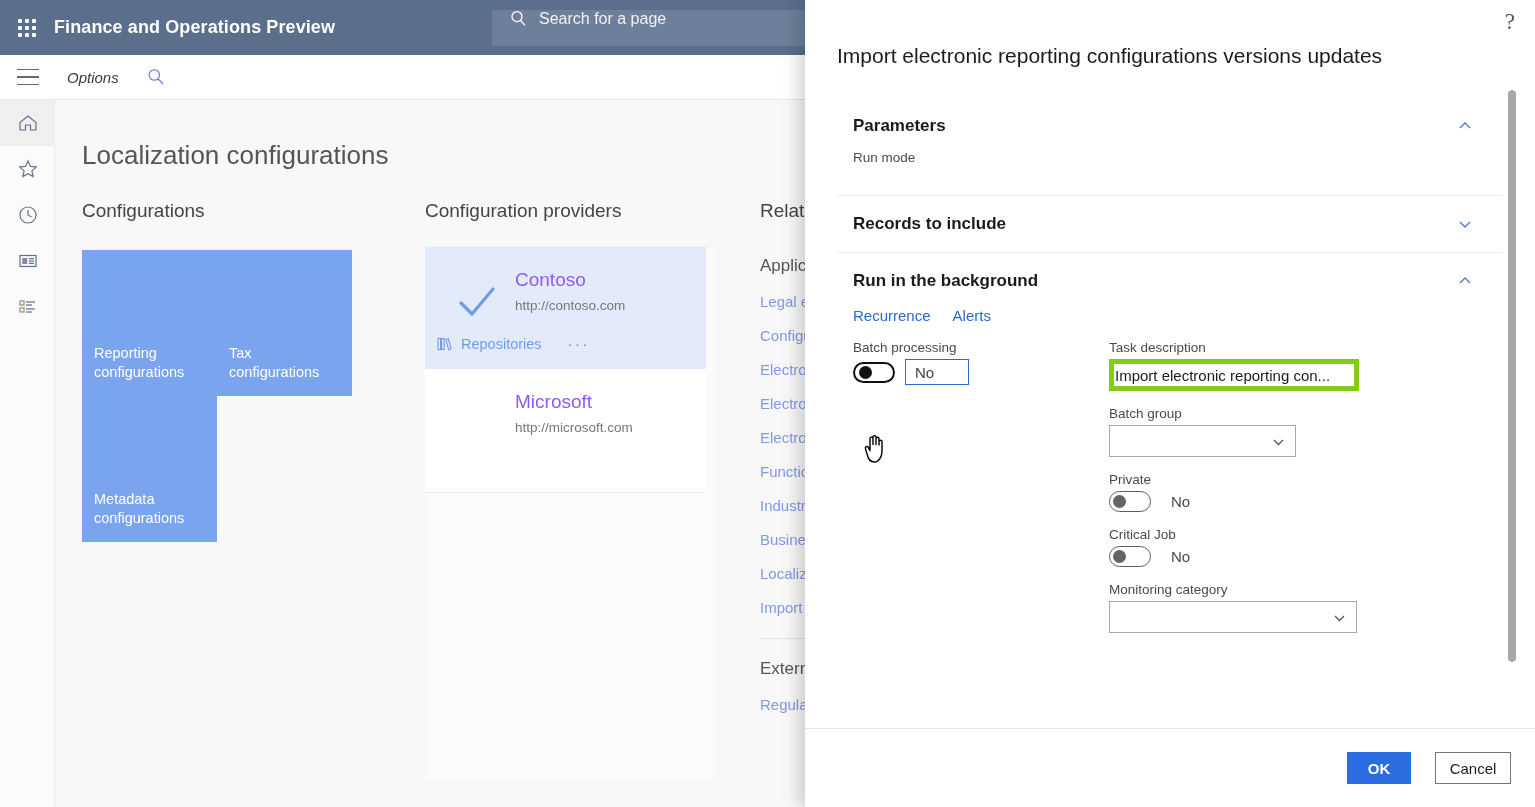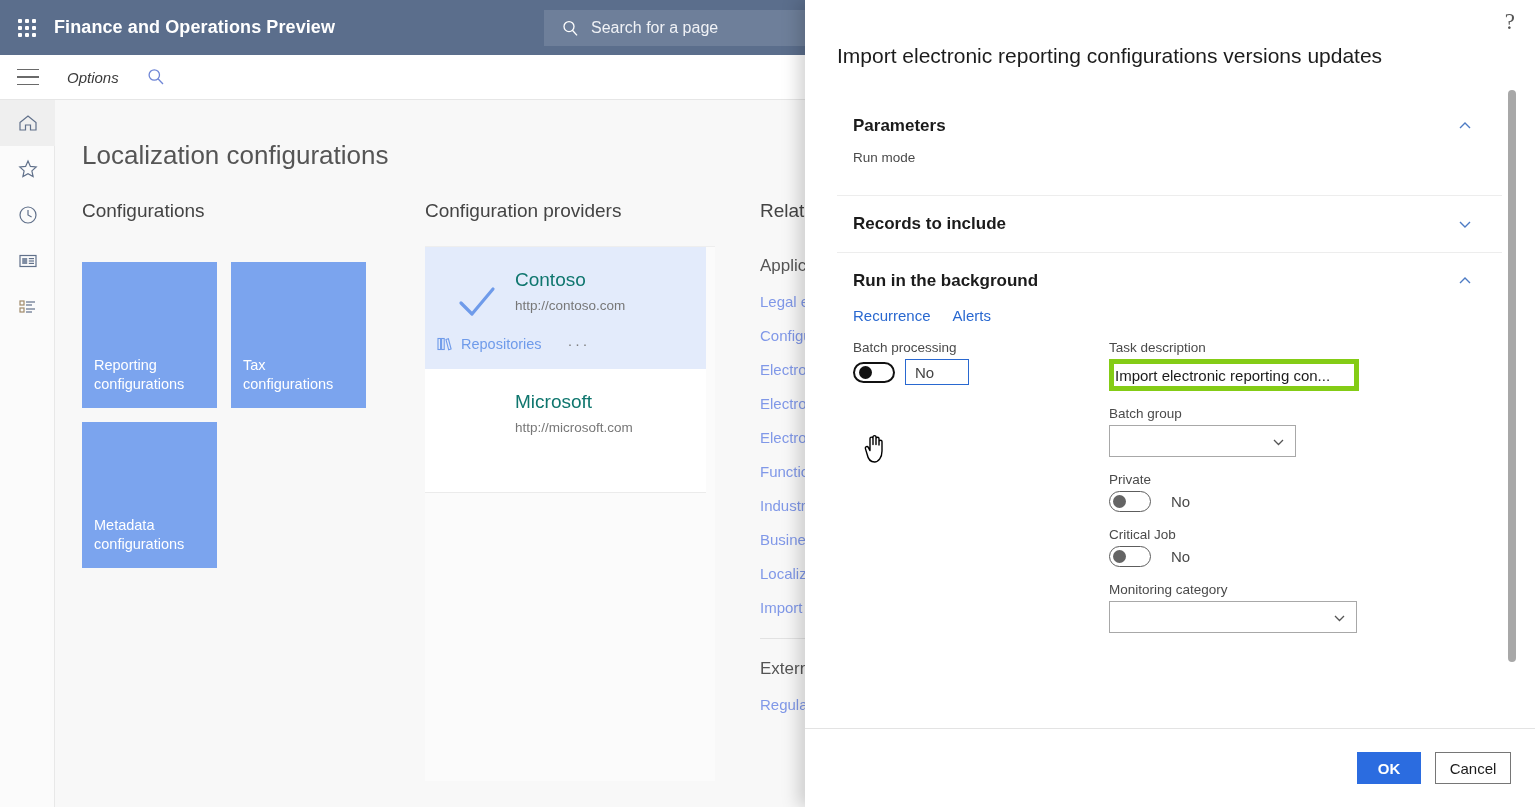--- a/index.html
+++ b/index.html
@@ -18,23 +18,23 @@
     background:#5b6e8c; display:flex; align-items:center;
   }
   .waffle { width:54px; height:55px; display:flex; align-items:center; justify-content:center; cursor:pointer; }
   .waffle-grid { display:grid; grid-template-columns: repeat(3, 4px); grid-template-rows: repeat(3, 4px); gap:3px; }
   .waffle-grid i { display:block; width:4px; height:4px; background:#fff; border-radius:1px; }
   .app-title {
     color:#ffffff; font-size:18px; font-weight:bold; letter-spacing:0.1px;
     margin-left:0; white-space:nowrap;
   }
   .topsearch {
-    position:absolute; left:544px; top:10px; width:460px; height:36px;
+    position:absolute; left:492px; top:10px; width:460px; height:36px;
     background:rgba(255,255,255,0.12);
-    display:flex; align-items:center; padding-left:18px; cursor:text;
+    display:flex; padding-left:18px; cursor:text;
   }
   .topsearch .mag { margin-right:12px; display:flex; }
   .topsearch .ph { color:#f0f2f6; font-size:16px; }
 
   
   .toolbar {
     position:absolute; left:0; top:55px; width:1535px; height:45px;
     background:#ffffff; border-bottom:1px solid #e6e6e6; display:flex; align-items:center;
   }
   .hamburger { width:55px; height:45px; display:flex; align-items:center; justify-content:center; cursor:pointer; }
@@ -58,40 +58,40 @@
     position:absolute; left:55px; top:100px; width:1480px; height:707px;
     background:#f8f8f8; overflow:hidden;
   }
   .page-title {
     position:absolute; left:27px; top:40px; font-size:26px; color:#555; font-weight:400;
   }
   .col-head { font-size:19px; color:#444; font-weight:400; }
 
   
   .col-configs { position:absolute; left:27px; top:100px; width:330px; }
-  .tiles { margin-top:40px; display:flex; flex-wrap:wrap; gap:14px; width:312px; }
+  .tiles { margin-top:28px; display:flex; flex-wrap:wrap; width:312px; }
   .tile {
     width:135px; height:146px; background:#7ba4ee; color:#fff;
     position:relative; cursor:pointer;
   }
   .tile .tlabel {
     position:absolute; left:12px; bottom:14px; right:10px;
     font-size:14.5px; line-height:19px;
   }
 
   
   .col-providers { position:absolute; left:370px; top:100px; width:300px; }
   .prov-list {
     margin-top:24px; width:290px; height:535px;
     background:#fbfbfb; position:relative; border-top:1px solid #eee;
   }
   .prov-card { width:281px; position:relative; cursor:pointer; }
   .prov-card.sel { background:#e3ebfb; }
   .prov-card.plain { background:#ffffff; border-bottom:1px solid #ebebeb; }
-  .prov-name { font-size:19px; color:#0f766e; padding-left:90px; padding-top:22px; }
+  .prov-name { font-size:19px; color:#8b5cf6; padding-left:90px; padding-top:22px; }
   .prov-url  { font-size:13.5px; color:#777; padding-left:90px; padding-top:7px; }
   .prov-check { position:absolute; left:30px; top:32px; }
   .prov-actions {
     display:flex; align-items:center; padding:22px 0 17px 12px; color:#6f9bea; font-size:14.5px;
   }
   .prov-actions .books { margin-right:8px; display:flex; }
   .prov-actions .rep { cursor:pointer; }
   .prov-actions .ellip { margin-left:26px; letter-spacing:2.5px; color:#7f7f7f; cursor:pointer; font-size:15px; }
   .prov-scroll {
     position:absolute; left:653px; top:132px; width:8px; height:338px;
@@ -168,21 +168,21 @@
   }
   .fgroup { margin-bottom:15px; }
 
   .dlg-scroll {
     position:absolute; right:19px; top:90px; width:8px; height:572px;
     background:#a8a8a8; border-radius:4px; cursor:pointer;
   }
   .dlg-footer {
     position:absolute; left:0; bottom:0; width:730px; height:79px;
     border-top:1px solid #e3e3e3; background:#fff;
-    display:flex; align-items:center; justify-content:flex-end; padding-right:24px; gap:14px;
+    display:flex; align-items:center; justify-content:flex-end; padding-right:24px; gap:24px;
   }
   .btn-ok {
     width:64px; height:32px; background:#2b6ce0; color:#fff; border:none;
     font-size:15px; font-weight:bold; cursor:pointer; font-family:"Liberation Sans", sans-serif;
   }
   .btn-cancel {
     width:76px; height:32px; background:#fff; color:#1b1b1b; border:1px solid #767676;
     font-size:15px; cursor:pointer; font-family:"Liberation Sans", sans-serif;
   }
   .cursor-hand { position:absolute; left:862px; top:432px; pointer-events:none; z-index:50; }

